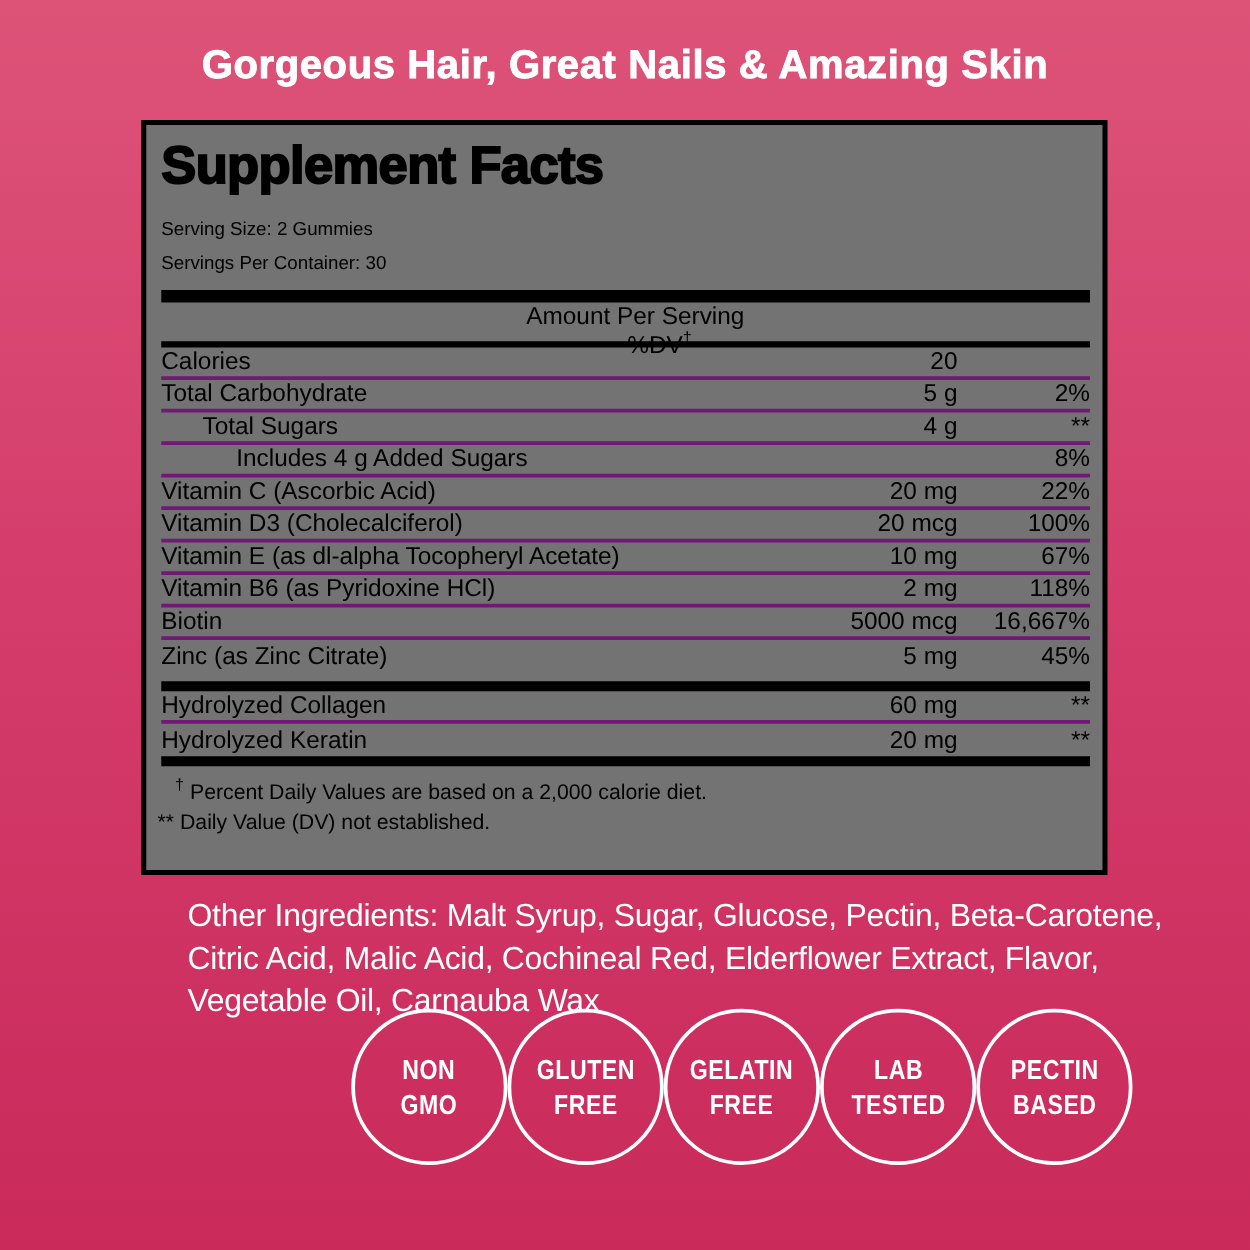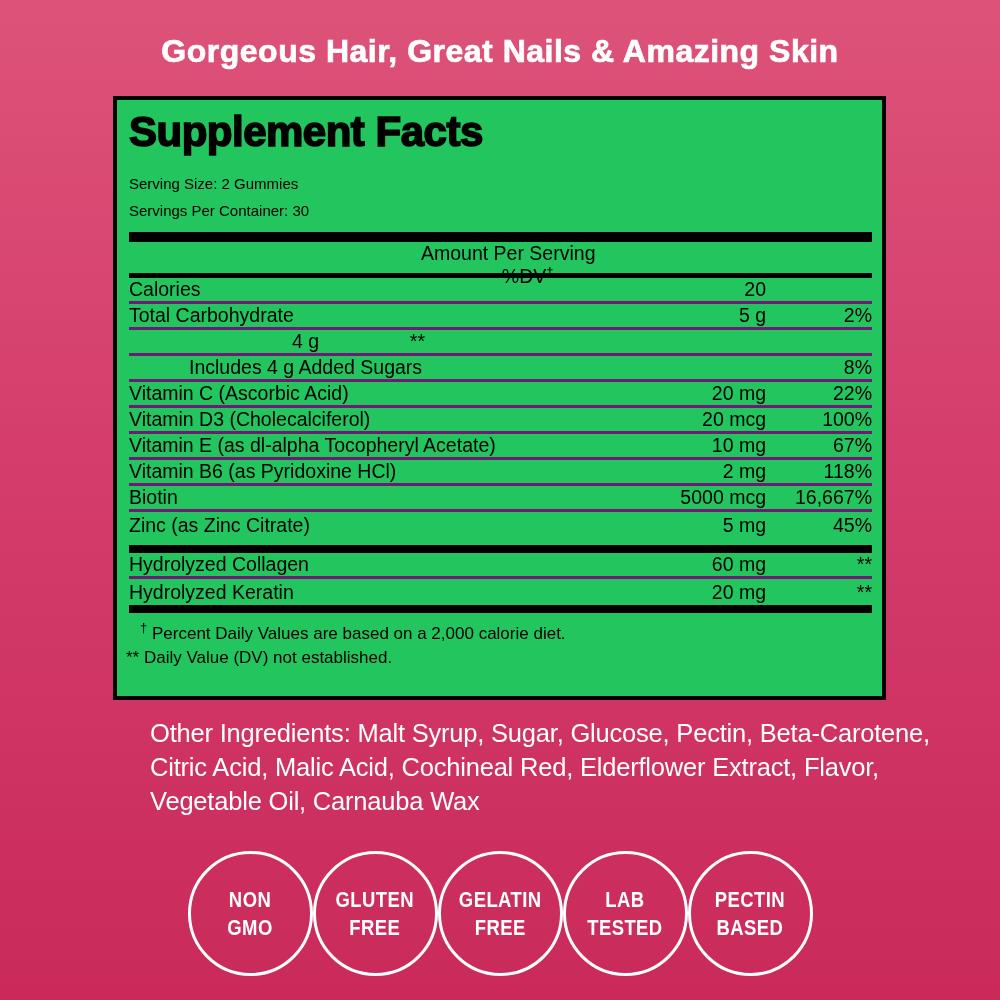--- a/index.html
+++ b/index.html
@@ -16,21 +16,21 @@
     position:absolute; top:33px; left:0; width:1000px;
     text-align:center; color:#ffffff;
     font-size:32px; font-weight:700; letter-spacing:0.5px;
     -webkit-text-stroke:0.7px #ffffff;
   }
 
   
   .panel {
     position:absolute; left:113px; top:96px;
     width:773px; height:604px;
-    background:#22c55e; border:4px solid #000;
+    background:#737373; border:4px solid #000;
     padding:6px 10px 0 12px;
     color:#000; overflow:hidden;
   }
   .sf-title {
     font-size:42px; font-weight:700; letter-spacing:-0.5px;
     -webkit-text-stroke:1.6px #000;
     margin:2px 0 14px 0;
   }
   .serving-line { font-size:15px; line-height:27px; }
 
@@ -64,22 +64,22 @@
   
   .other-ingredients {
     position:absolute; left:110px; top:716px; width:800px;
     color:#ffffff; font-size:25.5px; line-height:34px;
     letter-spacing:-0.2px;
     margin-left:40px;
   }
 
   
   .badges {
-    position:absolute; left:94px; top:851px; width:812px;
-    display:flex; justify-content:center;
+    position:absolute; left:94px; top:807px; width:812px;
+    display:flex; justify-content:flex-end;
   }
   .badge {
     width:125px; height:125px; border-radius:50%;
     border:3px solid #ffffff;
     display:flex; flex-direction:column; align-items:center; justify-content:center;
     color:#ffffff; text-align:center;
   }
   .badge-text {
     font-weight:700; font-size:22px; line-height:28px; letter-spacing:0.5px;
     transform:scaleX(0.84); transform-origin:center;
@@ -108,20 +108,21 @@
     <span class="name">Calories</span>
     <span class="col-amt">20</span>
     <span class="col-dv"></span>
   </div>
   <div class="row">
     <span class="name">Total Carbohydrate</span>
     <span class="col-amt">5 g</span>
     <span class="col-dv">2%</span>
   </div>
   <div class="row">
+    <span class="name ind1">Total Sugars</span>
     <span class="col-amt">4 g</span>
     <span class="col-dv">**</span>
   </div>
   <div class="row">
     <span class="name ind2">Includes 4 g Added Sugars</span>
     <span class="col-amt"></span>
     <span class="col-dv">8%</span>
   </div>
   <div class="row">
     <span class="name">Vitamin C (Ascorbic Acid)</span>

